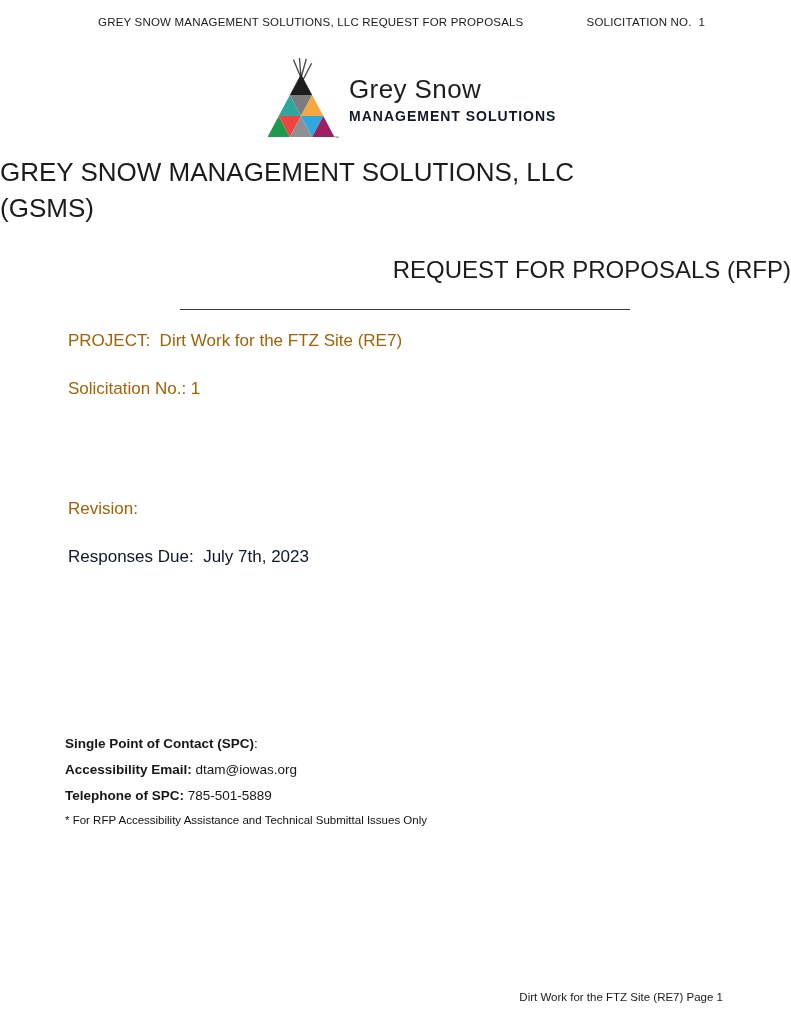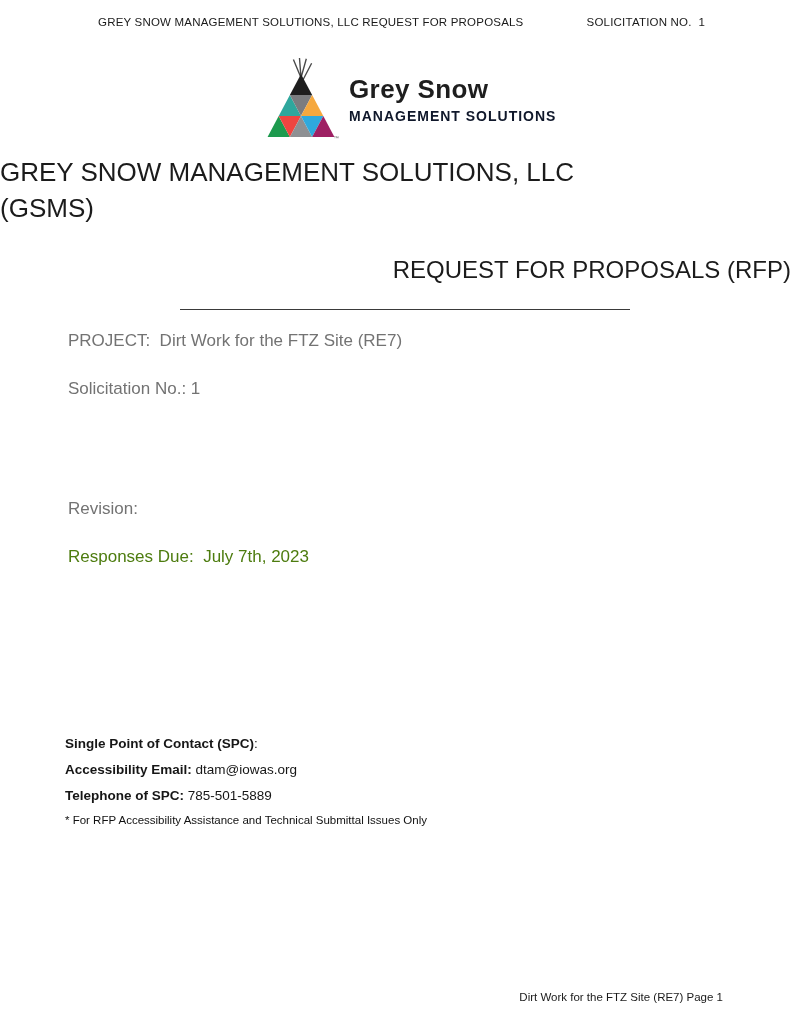--- a/index.html
+++ b/index.html
@@ -36,21 +36,21 @@
     position: absolute;
     top: 57px;
     left: 263px;
     display: flex;
     align-items: flex-start;
   }
   .logo svg { display: block; }
   .logo-text { margin-left: 10px; margin-top: 18px; }
   .logo-name {
     font-size: 26px;
-    font-weight: bold;
+    font-weight: normal;
     letter-spacing: 0.4px;
     color: #1e1e1e;
     line-height: 1.1;
   }
   .logo-sub {
     margin-top: 4px;
     font-size: 14px;
     font-weight: 600;
     letter-spacing: 1px;
     color: #0f172a;
@@ -84,27 +84,27 @@
     left: 180px;
     width: 450px;
     border-bottom: 1.6px solid #3a3a3a;
   }
 
   
   .field {
     position: absolute;
     left: 68px;
     font-size: 17px;
-    color: #737373;
+    color: #a16207;
   }
   .f-project     { top: 331px; }
   .f-solicit     { top: 379px; }
   .f-issuance    { top: 451px; }
   .f-revision    { top: 499px; }
-  .f-responses   { top: 547px; color: #4d7c0f; }
+  .f-responses   { top: 547px; color: #0f172a; }
 
   
   .contact {
     position: absolute;
     left: 65px;
     top: 737px;
     font-size: 13.5px;
     color: #161616;
   }
   .contact p { margin-bottom: 12px; line-height: 1.05; }

